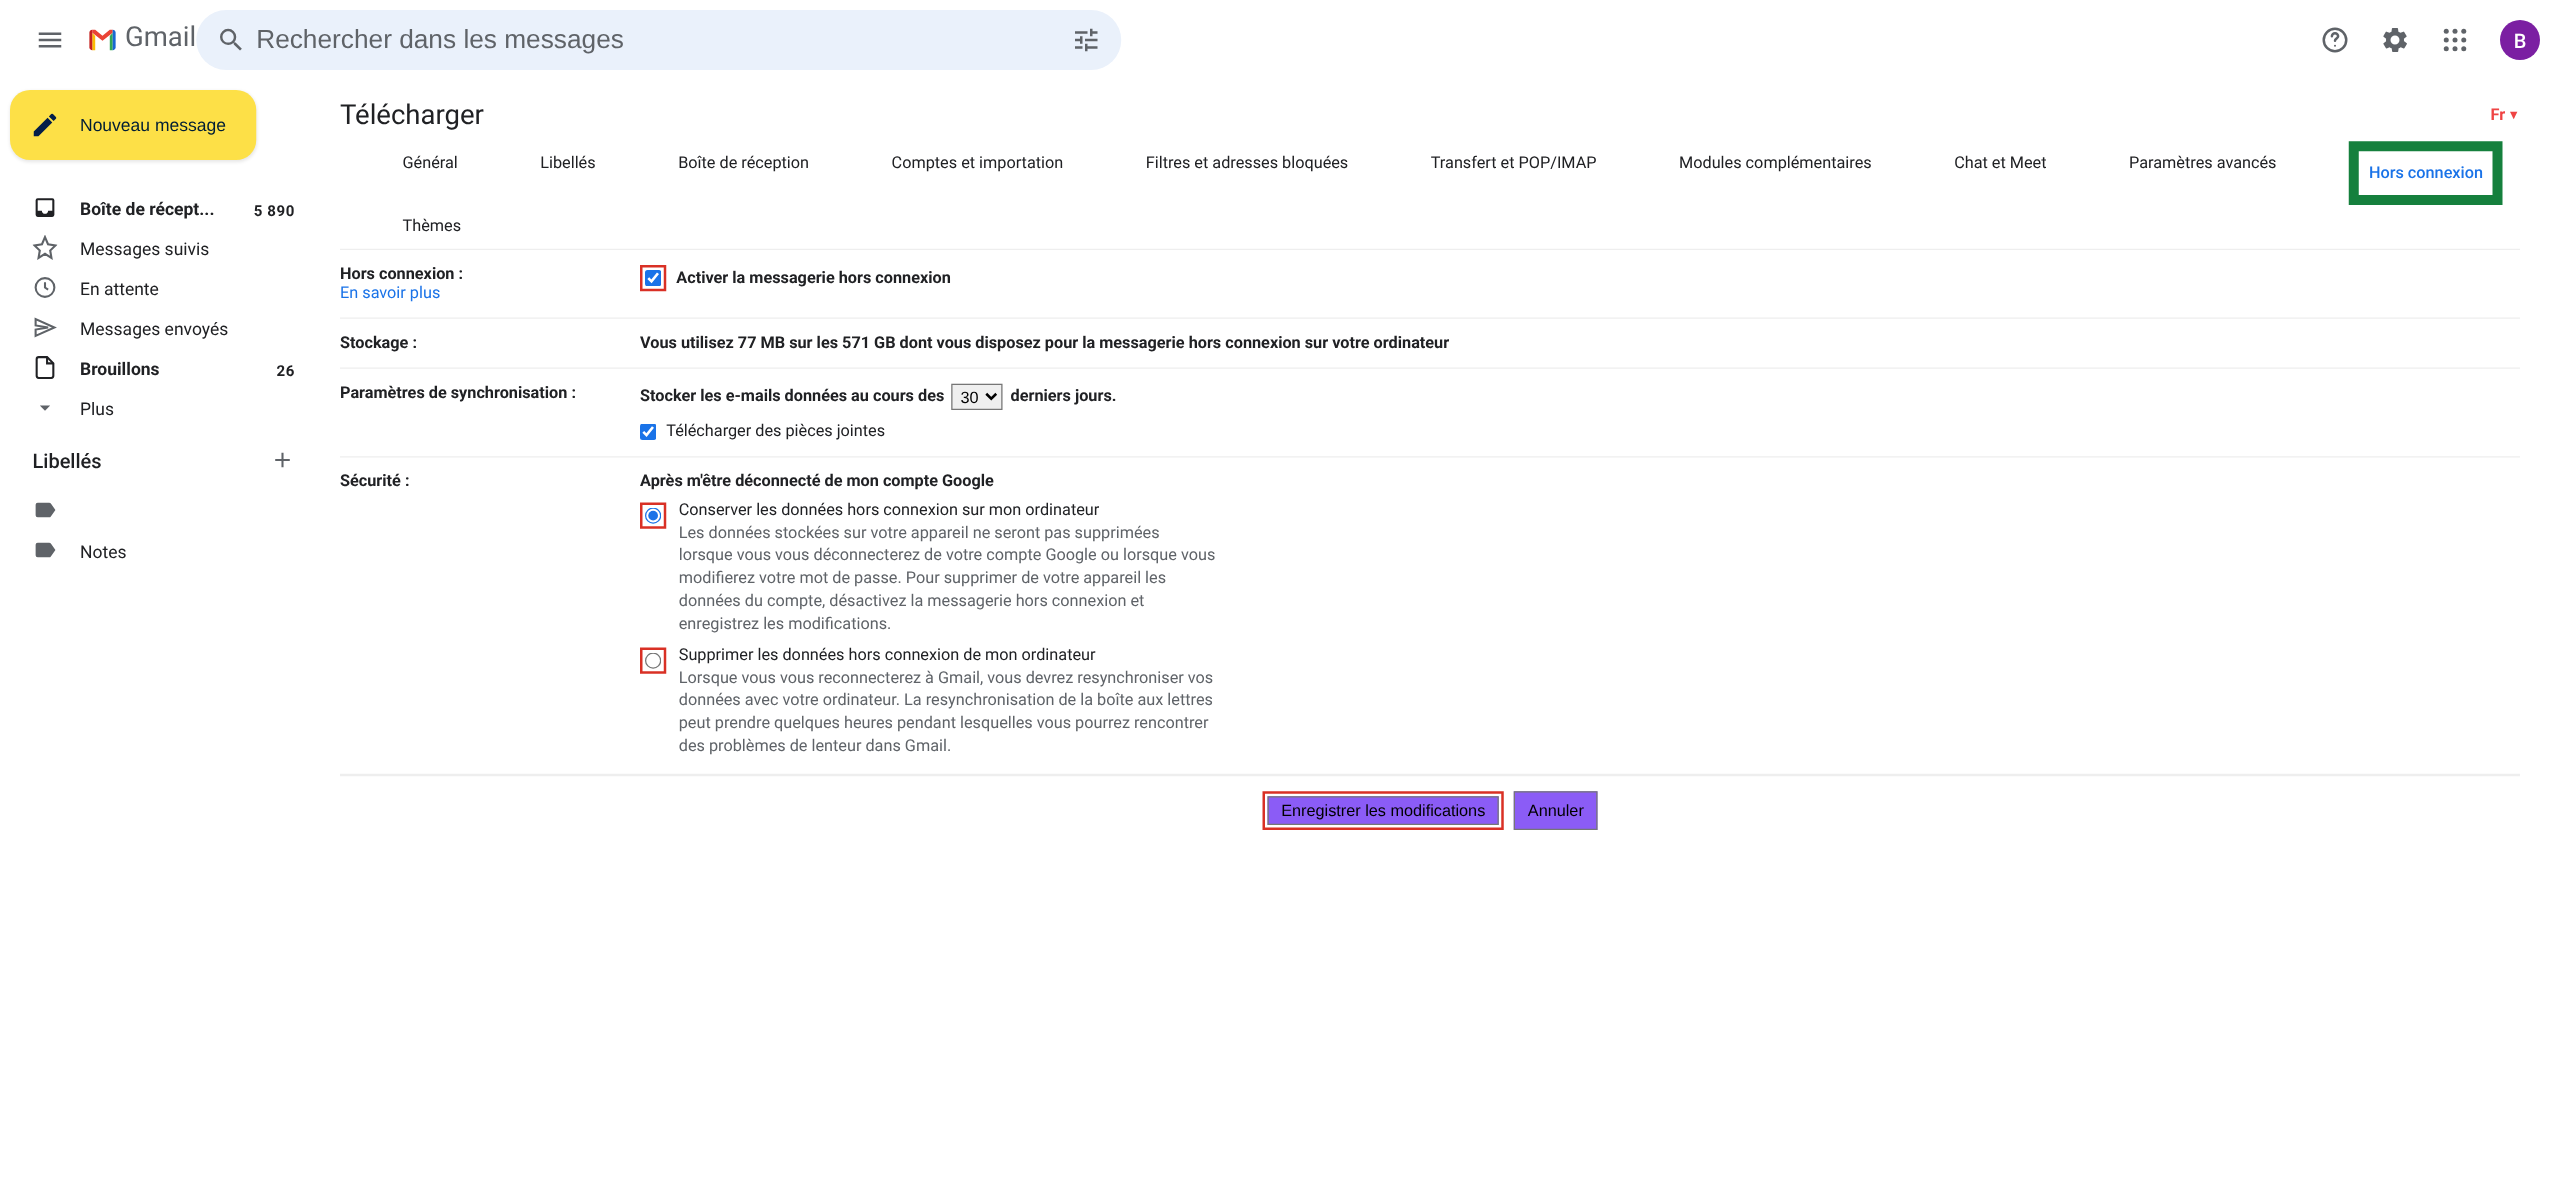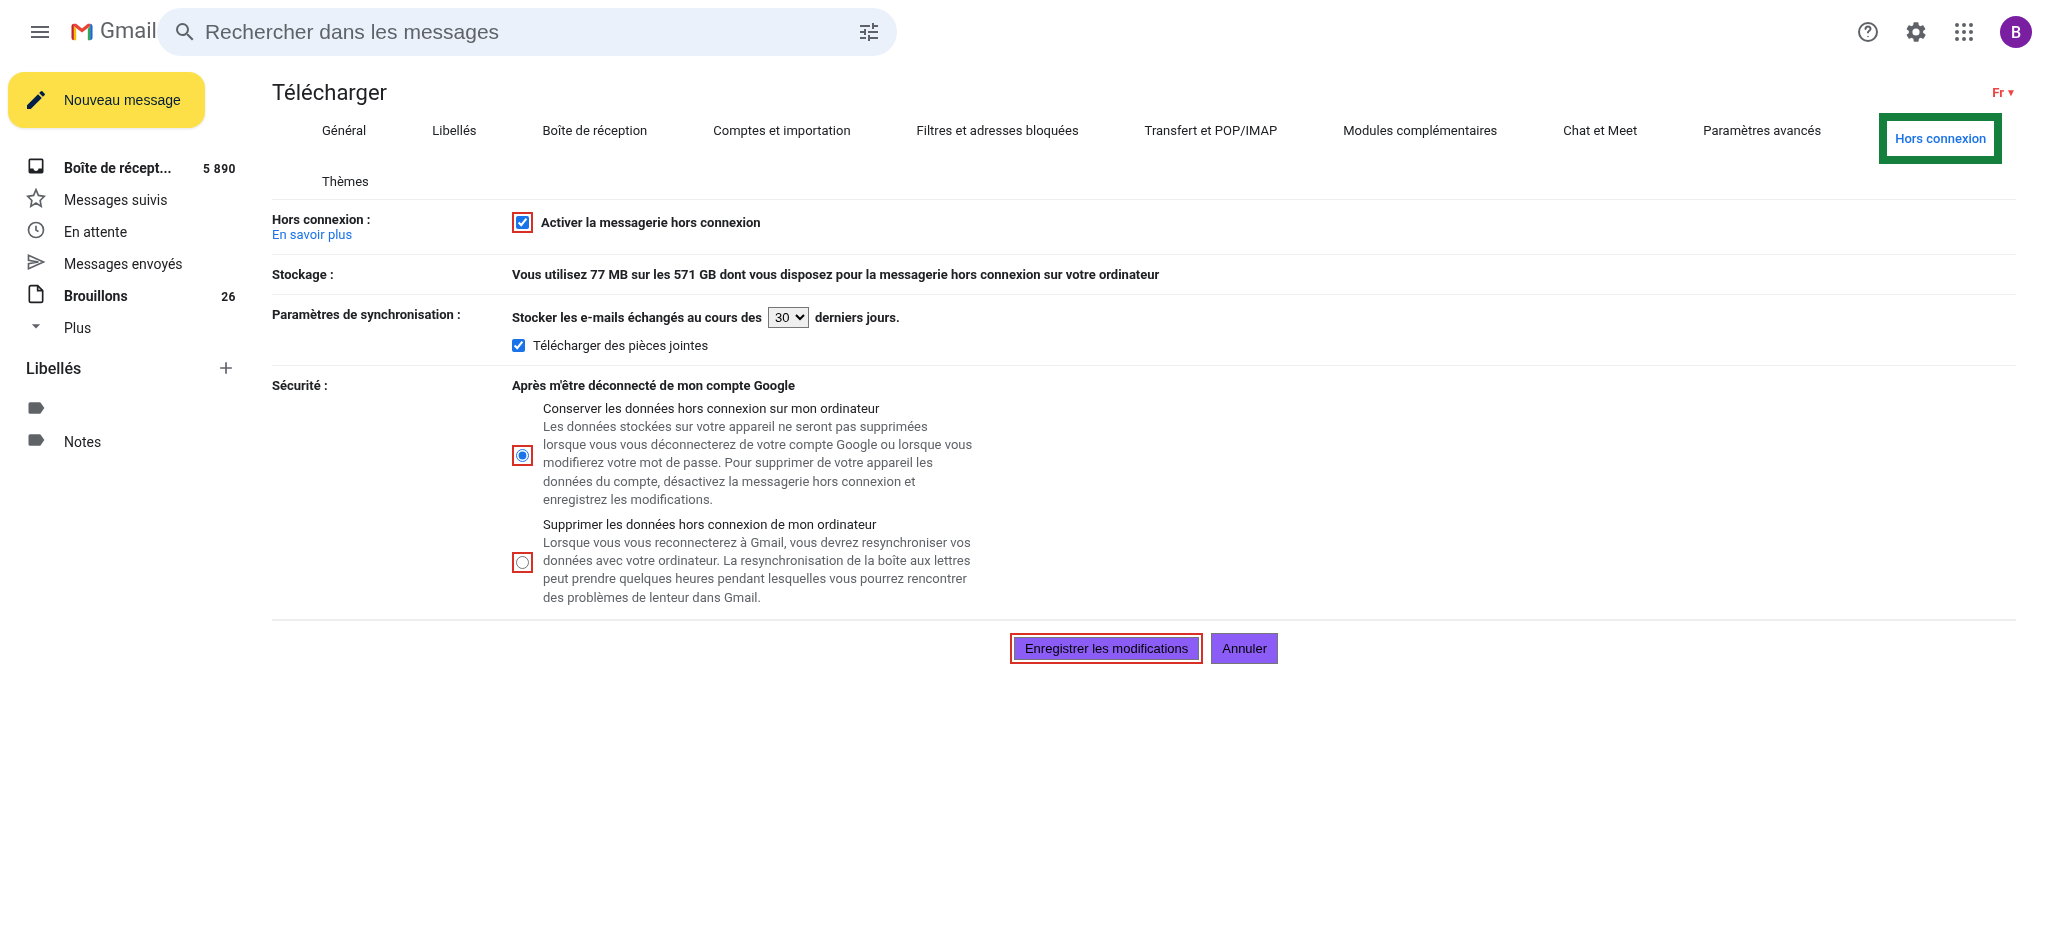--- a/index.html
+++ b/index.html
@@ -50,21 +50,21 @@
   .section-label { width: 240px; font-weight: 700; padding-right: 8px; }
   .section-label a { color: #1a73e8; text-decoration: none; font-weight: 400; }
   .section-content { flex: 1; }
   .check-row { display: flex; align-items: center; gap: 8px; }
   .red-box { border: 2px solid #d93025; padding: 2px; display: inline-flex; }
   .red-box input { margin: 0; }
   .bold { font-weight: 700; }
   .sync-row { display: flex; align-items: center; gap: 6px; flex-wrap: wrap; }
   .sync-select { font-size: 13px; padding: 1px 2px; border: 1px solid #767676; background: #efefef; }
   .sub-check { margin-top: 10px; display: flex; align-items: center; gap: 8px; }
-  .radio-block { display: flex; gap: 10px; margin-top: 8px; align-items: center; }
+  .radio-block { display: flex; gap: 10px; margin-top: 8px; align-items: flex-start; }
   .radio-block .red-box { margin-top: 1px; }
   .radio-text { max-width: 430px; }
   .radio-desc { color: #5f6368; margin-top: 2px; line-height: 1.4; }
   .btn-row { display: flex; justify-content: center; gap: 8px; padding: 12px 0 24px 0; border-top: 1px solid #eee; }
   .std-btn { font-size: 13px; padding: 3px 10px; background: #8b5cf6; border: 1px solid #767676; cursor: pointer; }
   .red-box-btn { border: 2px solid #d93025; padding: 2px; display: inline-block; }
   input[type=checkbox], input[type=radio] { accent-color: #1a73e8; width: 13px; height: 13px; }
 </style>
 </head>
 <body>
@@ -260,21 +260,21 @@
 
     <div class="settings-section">
       <div class="section-label">Stockage :</div>
       <div class="section-content bold">Vous utilisez 77 MB sur les 571 GB dont vous disposez pour la messagerie hors connexion sur votre ordinateur</div>
     </div>
 
     <div class="settings-section">
       <div class="section-label">Paramètres de synchronisation :</div>
       <div class="section-content">
         <div class="sync-row bold">
-          <span>Stocker les e-mails échangés au cours des</span>
+          <span>Stocker les e-mails données au cours des</span>
           <select class="sync-select">
             <option>30</option>
           </select>
           <span>derniers jours.</span>
         </div>
         <div class="sub-check">
           <input type="checkbox" checked="" style="">
           <span>Télécharger des pièces jointes</span>
         </div>
       </div>

